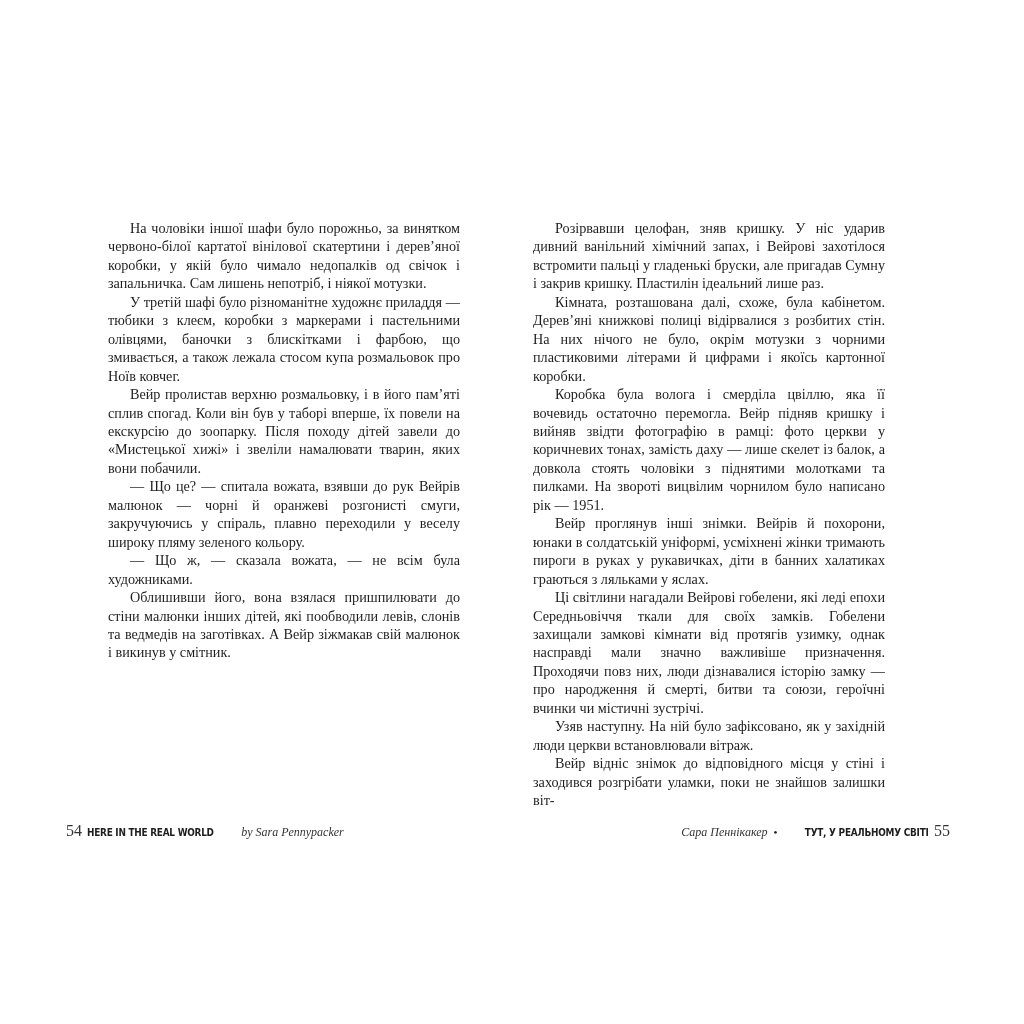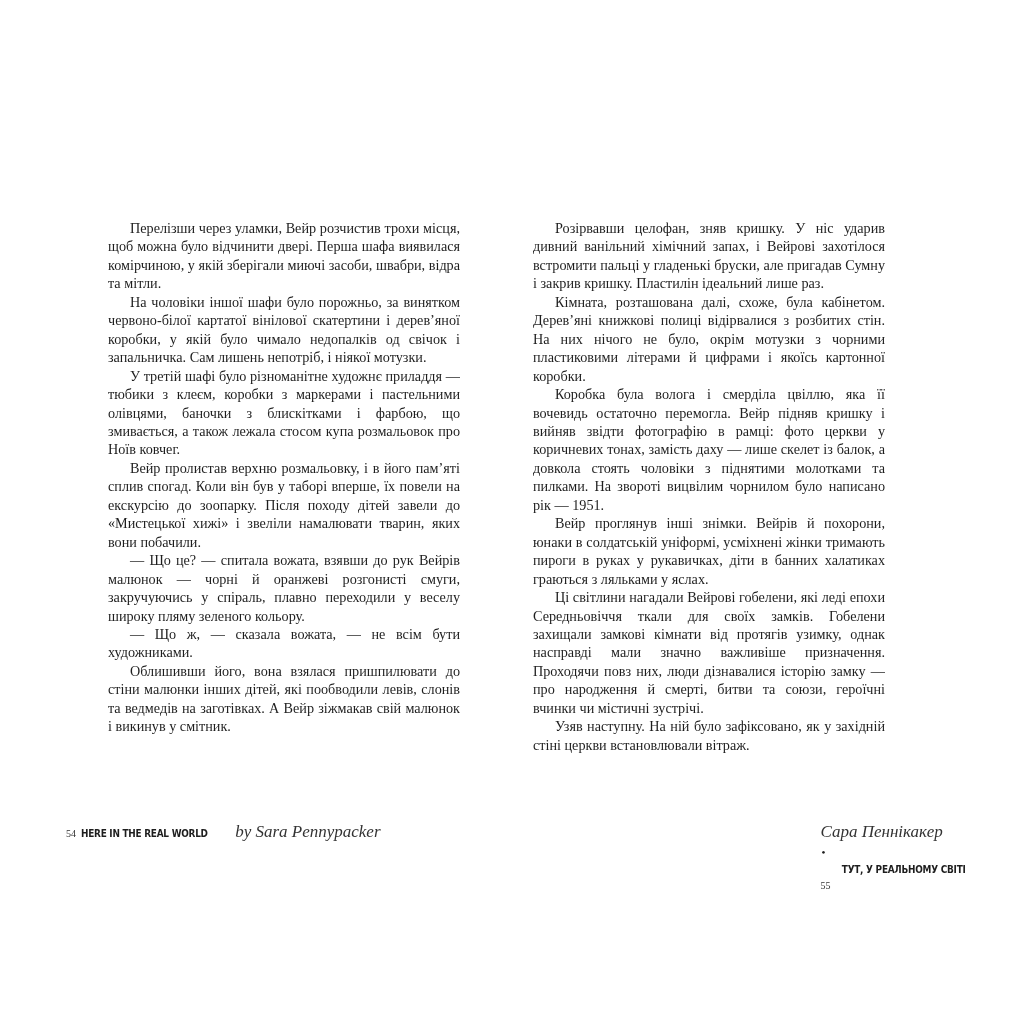--- a/index.html
+++ b/index.html
@@ -14,52 +14,52 @@
     font-size: 14.2px; line-height: 18.45px; text-align: justify; hyphens: manual;
   }
   .column.left { left: 108px; }
   .column.right { left: 533px; }
   .column p { margin: 0; text-indent: 22px; }
   .footer {
     position: absolute; top: 822px; font-size: 12.5px; white-space: nowrap;
     display: flex; align-items: baseline; gap: 5px;
   }
   .footer.left { left: 66px; }
-  .footer.right { right: 58px; flex-direction: column; }
-  .pnum { font-family: "Liberation Serif", serif; font-size: 10px; color: #333; }
+  .footer.right { right: 74px; }
+  .pnum { font-family: "Liberation Serif", serif; font-size: 16px; color: #333; }
   .caps {
     font-family: "DejaVu Sans", sans-serif; font-weight: bold; font-size: 10.5px;
     letter-spacing: -0.3px; transform: scaleX(0.85); transform-origin: left center; display: inline-block;
   }
   .footer.right .caps { transform-origin: right center; }
-  .ital { font-family: "Liberation Serif", serif; font-style: italic; font-size: 17px; color: #333; }
+  .ital { font-family: "Liberation Serif", serif; font-style: italic; font-size: 12px; color: #333; }
   .bullet { font-size: 10px; }
 </style>
 </head>
 <body>
 
 <div class="spread">
 
   <div class="column left">
-    <p>Перелізши через уламки, Вейр розчистив трохи місця, щоб можна було відчинити двері. Перша шафа виявилася комірчиною, у якій зберігали миючі засоби, швабри, відра та мітли.</p>
     <p>На чоловіки іншої шафи було порожньо, за винятком червоно-білої картатої вінілової скатертини і дерев’яної коробки, у якій було чимало недопалків од свічок і запальничка. Сам лишень непотріб, і ніякої мотузки.</p>
     <p>У третій шафі було різноманітне художнє приладдя — тюбики з клеєм, коробки з маркерами і пастельними олівцями, баночки з блискітками і фарбою, що змивається, а також лежала стосом купа розмальовок про Ноїв ковчег.</p>
     <p>Вейр пролистав верхню розмальовку, і в його пам’яті сплив спогад. Коли він був у таборі вперше, їх повели на екскурсію до зоопарку. Після походу дітей завели до «Мистецької хижі» і звеліли намалювати тварин, яких вони побачили.</p>
     <p>— Що це? — спитала вожата, взявши до рук Вейрів малюнок — чорні й оранжеві розгонисті смуги, закручуючись у спіраль, плавно переходили у веселу широку пляму зеленого кольору.</p>
-    <p>— Що ж, — сказала вожата, — не всім бути художниками.</p>
+    <p>— Що ж, — сказала вожата, — не всім була художниками.</p>
     <p>Облишивши його, вона взялася пришпилювати до стіни малюнки інших дітей, які пообводили левів, слонів та ведмедів на заготівках. А Вейр зіжмакав свій малюнок і викинув у смітник.</p>
   </div>
 
   <div class="column right">
     <p>Розірвавши целофан, зняв кришку. У ніс ударив дивний ванільний хімічний запах, і Вейрові захотілося встромити пальці у гладенькі бруски, але пригадав Сумну і закрив кришку. Пластилін ідеальний лише раз.</p>
     <p>Кімната, розташована далі, схоже, була кабінетом. Дерев’яні книжкові полиці відірвалися з розбитих стін. На них нічого не було, окрім мотузки з чорними пластиковими літерами й цифрами і якоїсь картонної коробки.</p>
     <p>Коробка була волога і смерділа цвіллю, яка її вочевидь остаточно перемогла. Вейр підняв кришку і вийняв звідти фотографію в рамці: фото церкви у коричневих тонах, замість даху — лише скелет із балок, а довкола стоять чоловіки з піднятими молотками та пилками. На звороті вицвілим чорнилом було написано рік — 1951.</p>
     <p>Вейр проглянув інші знімки. Вейрів й похорони, юнаки в солдатській уніформі, усміхнені жінки тримають пироги в руках у рукавичках, діти в банних халатиках граються з ляльками у яслах.</p>
     <p>Ці світлини нагадали Вейрові гобелени, які леді епохи Середньовіччя ткали для своїх замків. Гобелени захищали замкові кімнати від протягів узимку, однак насправді мали значно важливіше призначення. Проходячи повз них, люди дізнавалися історію замку — про народження й смерті, битви та союзи, героїчні вчинки чи містичні зустрічі.</p>
-    <p>Узяв наступну. На ній було зафіксовано, як у західній стіні церкви встановлювали вітраж.</p>
+    <p>Узяв наступну. На ній було зафіксовано, як у західній люди церкви встановлювали вітраж.</p>
+    <p>Вейр відніс знімок до відповідного місця у стіні і заходився розгрібати уламки, поки не знайшов залишки віт-</p>
   </div>
 
   <div class="footer left">
     <span class="pnum">54</span>
     <span class="caps">HERE IN THE REAL WORLD</span>
     <span class="ital">by Sara Pennypacker</span>
   </div>
 
   <div class="footer right">
     <span class="ital">Сара Пеннікакер</span>

